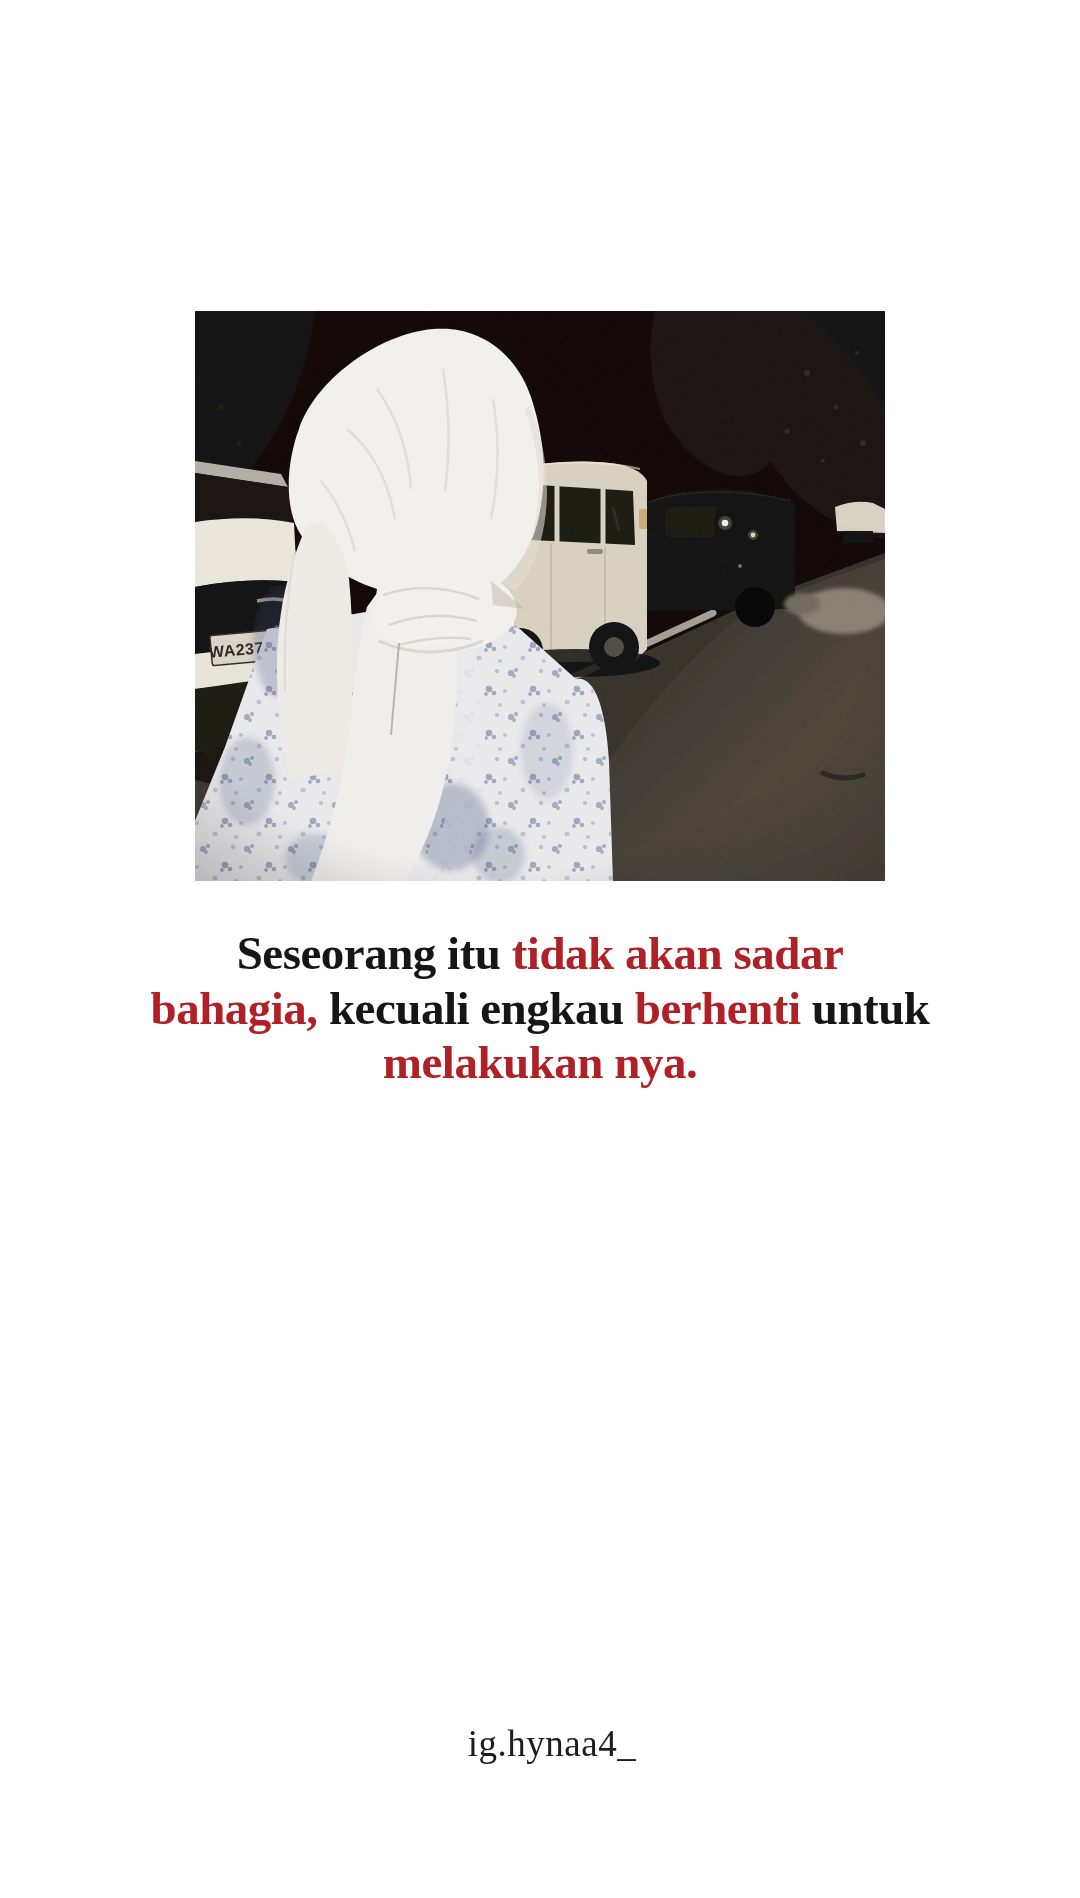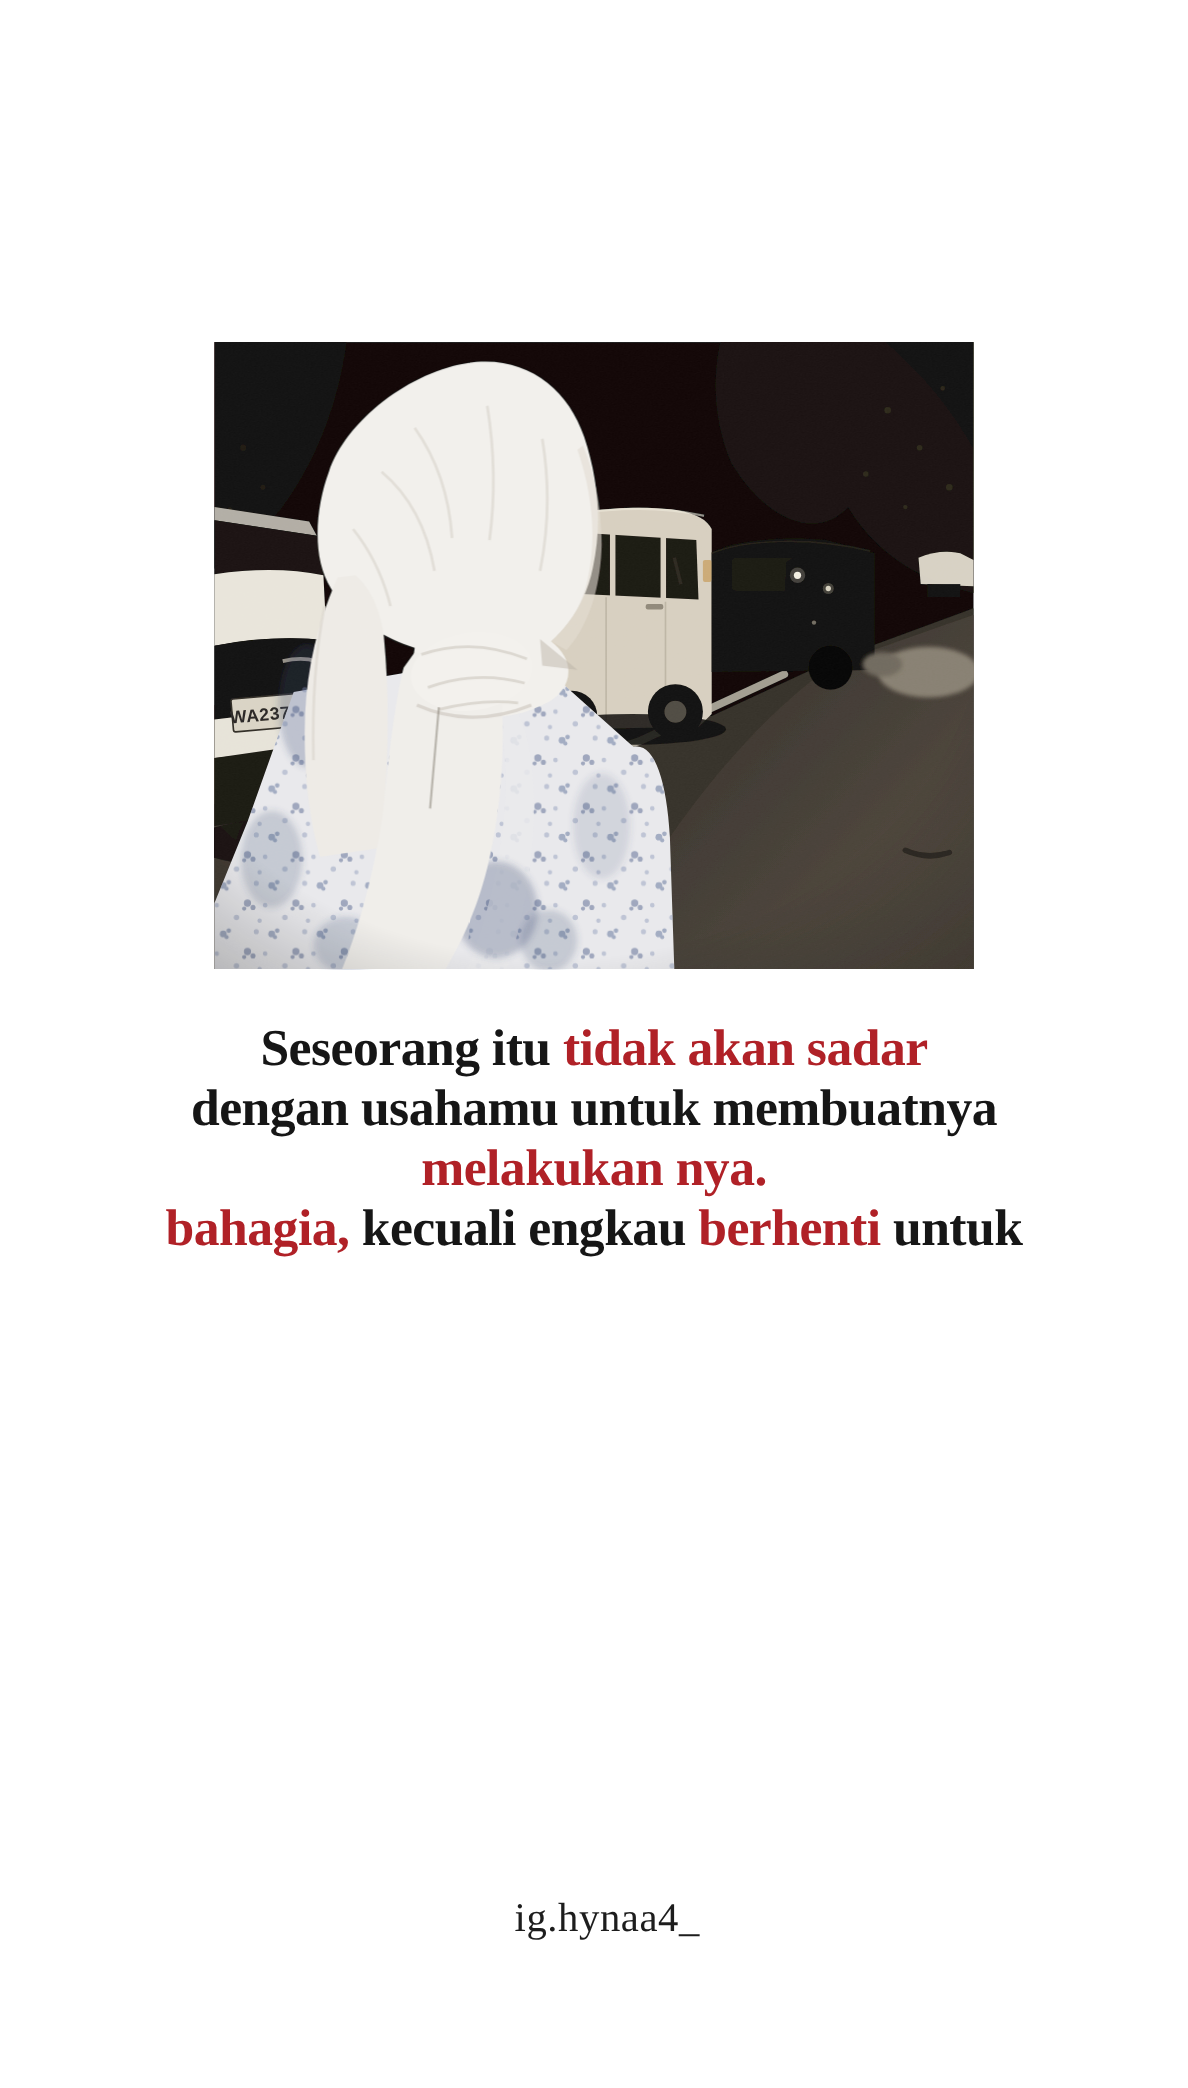--- a/index.html
+++ b/index.html
@@ -209,20 +209,19 @@
         <path d="M204,332 L196,424" stroke="#8a8478" stroke-width="2" opacity="0.55"></path>
       </g>
 
       <rect x="0" y="0" width="690" height="570" fill="url(#vig)"></rect>
     </g>
     <rect x="0" y="0" width="690" height="570" filter="url(#grain)" opacity="0.05"></rect>
   </svg>
 
   <div class="quote">
       <div><span>Seseorang itu </span><span class="red">tidak akan sadar</span></div>
-      <div><span>dengan usahamu untuk membuatnya</span></div>
+      <div><span class="red">bahagia,</span><span> kecuali engkau </span><span class="red">berhenti</span><span> untuk</span></div>
       <div><span class="red">melakukan nya.</span></div>
-      <div><span class="red">bahagia,</span><span> kecuali engkau </span><span class="red">berhenti</span><span> untuk</span></div>
     </div>
 
   <div class="watermark">ig.hynaa4_</div>
 
 </div>
 
 </body></html>

